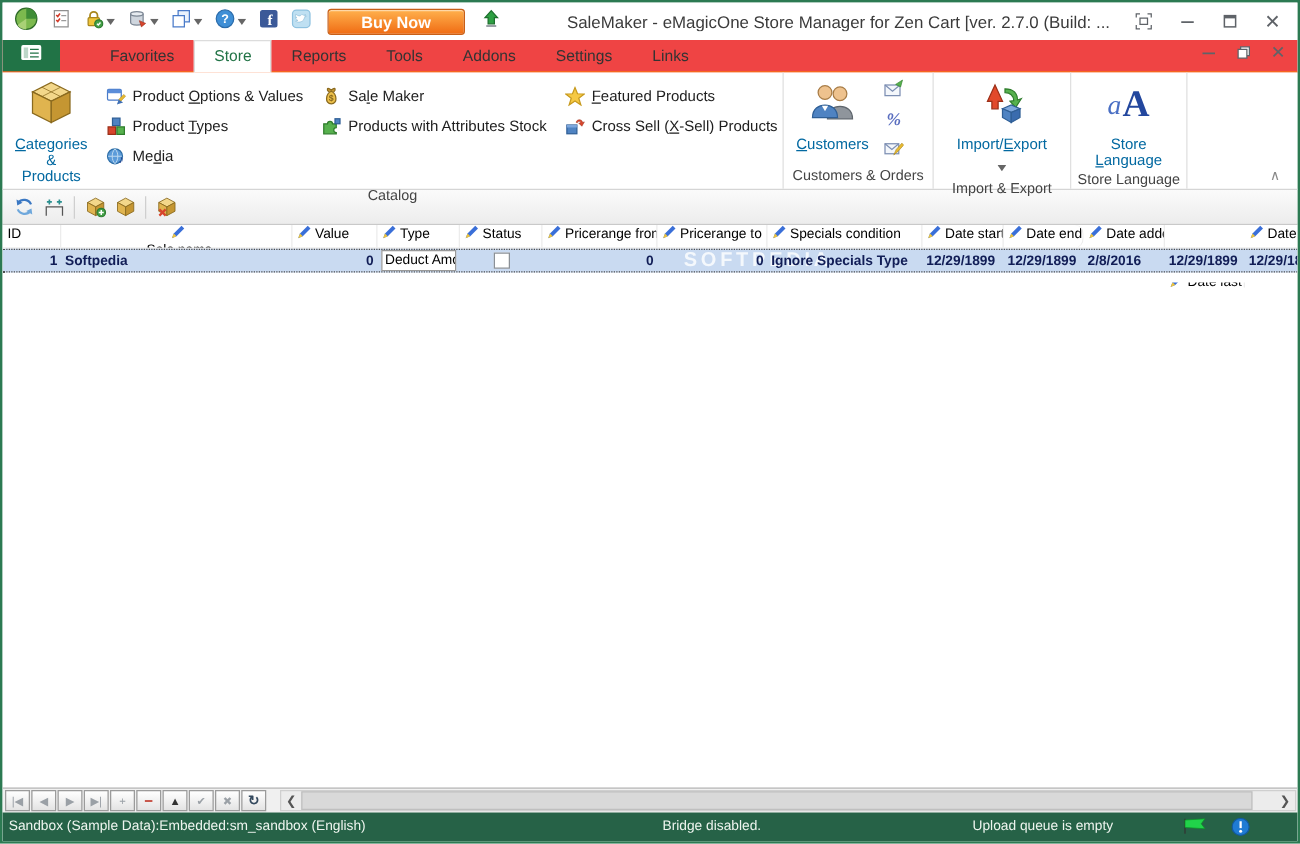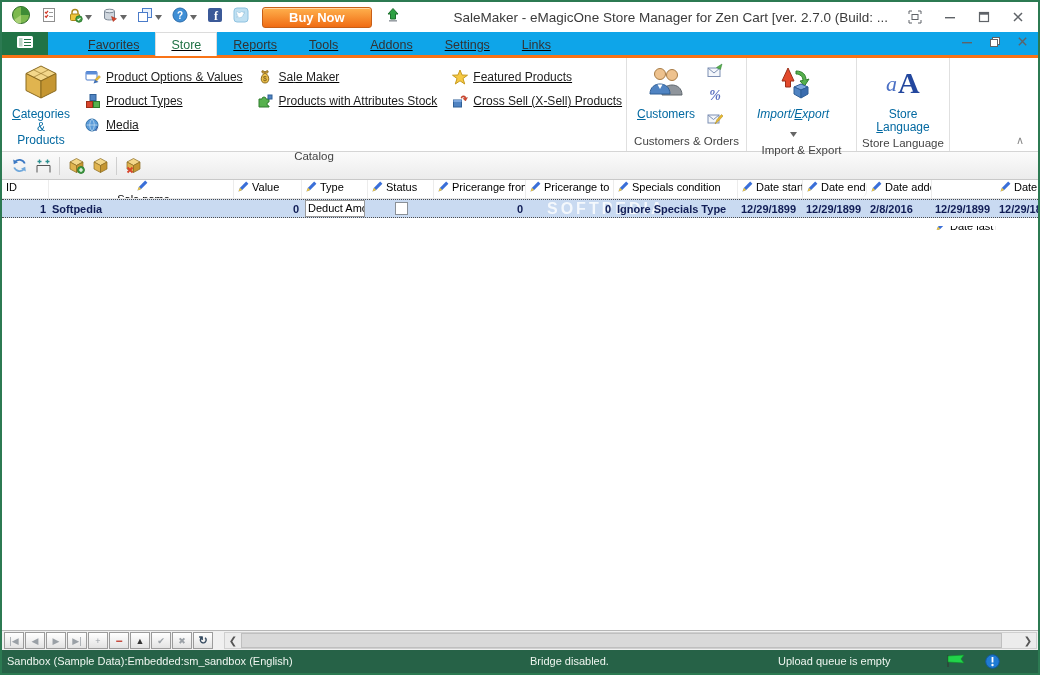--- a/index.html
+++ b/index.html
@@ -10,37 +10,37 @@
   .titlebar { height:30px; display:flex; align-items:center; padding:0 6px; background:#fff; flex:0 0 30px; }
   .qat { display:flex; align-items:center; gap:4px; }
   .qat .qbtn { display:flex; align-items:center; padding:2px 3px; cursor:default; }
   .caret { display:inline-flex; margin-left:2px; }
   .buynow { background:linear-gradient(#ffb14d,#f06c14); border:1px solid #c85f17; border-radius:3px; color:#fff; font-weight:bold; font-size:13px; padding:2px 26px; margin:0 6px; box-shadow:inset 0 1px 0 rgba(255,255,255,.5); cursor:pointer; }
   .title-text { flex:1; text-align:center; font-size:13.5px; color:#3b3b3b; white-space:nowrap; overflow:hidden; margin-left:30px; }
   .wincontrols { display:flex; align-items:center; gap:22px; padding-right:8px; }
   .wincontrols span { display:inline-flex; cursor:pointer; }
 
   
-  .tabrow { height:26px; display:flex; align-items:stretch; background:#0ea5e9; border-bottom:3px solid #f97316; flex:0 0 26px; position:relative;text-decoration:underline; }
+  .tabrow { height:26px; display:flex; align-items:stretch; background:#ef4444; border-bottom:1px solid #f97316; flex:0 0 26px; position:relative; }
   .menu-btn { width:46px; background:#217346; display:flex; align-items:center; justify-content:center; cursor:pointer; }
   .tabs { display:flex; margin-left:24px; }
   .tab { padding:0 15px; line-height:25px; font-size:12.5px; color:#333; cursor:pointer; border:1px solid transparent; border-bottom:none; }
   .tab.active { color:#217346; background:#fff; border-color:#dcdcdc; margin-bottom:-1px; }
   .ribbon-winbtns { position:absolute; right:10px; top:4px; display:flex; gap:16px; }
   .ribbon-winbtns span { display:inline-flex; cursor:pointer; }
 
   
   .ribbon { height:94px; display:flex; background:#fff; border-bottom:1px solid #d5d5d5; position:relative; flex:0 0 94px; }
   .rgroup { display:flex; flex-direction:column; border-right:1px solid #e0e0e0; }
   .rgroup-body { flex:1; display:flex; padding:3px 4px 0 4px; }
   .rgroup-label { height:17px; text-align:center; font-size:11.5px; color:#444; line-height:15px; }
   .bigbtn { display:flex; flex-direction:column; align-items:center; justify-content:flex-start; padding:2px 6px; cursor:pointer; text-align:center; }
   .bigbtn .blabel { font-size:12px; color:#0369a1; line-height:13px; margin-top:3px; white-space:pre-line; }
   .rib-col { display:flex; flex-direction:column; padding:4px 6px 0 8px; }
-  .rib-item { display:flex; align-items:center; height:24px; cursor:pointer; white-space:nowrap;text-decoration:underline; }
+  .rib-item { display:flex; align-items:center; height:24px; cursor:pointer; white-space:nowrap; }
   .rib-item .ricon { width:17px; display:inline-flex; justify-content:center; margin-right:5px; }
   .rib-item .rlabel { font-size:12px; color:#1e1e1e; }
   .side-icons { display:flex; flex-direction:column; justify-content:flex-start; gap:8px; padding:2px 4px 0 6px; }
   .side-icons .sbtn { cursor:pointer; display:inline-flex; }
   .ribbon-collapse { position:absolute; right:14px; bottom:4px; color:#8a8a8a; font-size:11px; cursor:pointer; }
   .g-catalog { width:625px; }
   .g-customers { width:120px; }
   .g-import { width:110px; }
   .g-language { width:93px; }
 
@@ -366,21 +366,21 @@
                 <path d="M1 4 L6.5 8.5 L12 4" fill="none" stroke="#7d8fb3"></path>
                 <path d="M8 13 L10 8.5 L14.5 3.5 L16 5 L11.5 10 Z" fill="#e8b931" stroke="#a8861c" stroke-width=".5"></path>
               </svg>
             </span>
         </div>
       </div>
       <div class="rgroup-label">Customers &amp; Orders</div>
     </div>
 
     <div class="rgroup g-import">
-      <div class="rgroup-body" style="font-style:italic;">
+      <div class="rgroup-body" style="justify-content:center;">
         <div class="bigbtn">
           <span><svg width="38" height="38" viewBox="0 0 38 38">
                 <path d="M8 18 L14 5 L20 18 H16.5 V24 H11.5 V18 Z" fill="#e2492b" stroke="#9c2f18"></path>
                 <path d="M22 8 c7 0 10 4 10 9 l3 -1 -4.5 7 -4.5 -5 3 -.5 c0 -4 -3 -6.5 -7 -6.5 Z" fill="#57b14e" stroke="#2f7d2c"></path>
                 <polygon points="20,24 27,21 34,24 27,27" fill="#7da7dd" stroke="#2f5f96"></polygon>
                 <polygon points="20,24 27,27 27,35 20,31" fill="#4f83c2" stroke="#2f5f96"></polygon>
                 <polygon points="34,24 27,27 27,35 34,31" fill="#3a6cae" stroke="#2f5f96"></polygon>
               </svg></span>
           <span class="blabel">Import/<u>E</u>xport</span>
           <span style="margin-top:2px;"><svg width="7" height="5" viewBox="0 0 7 5">

